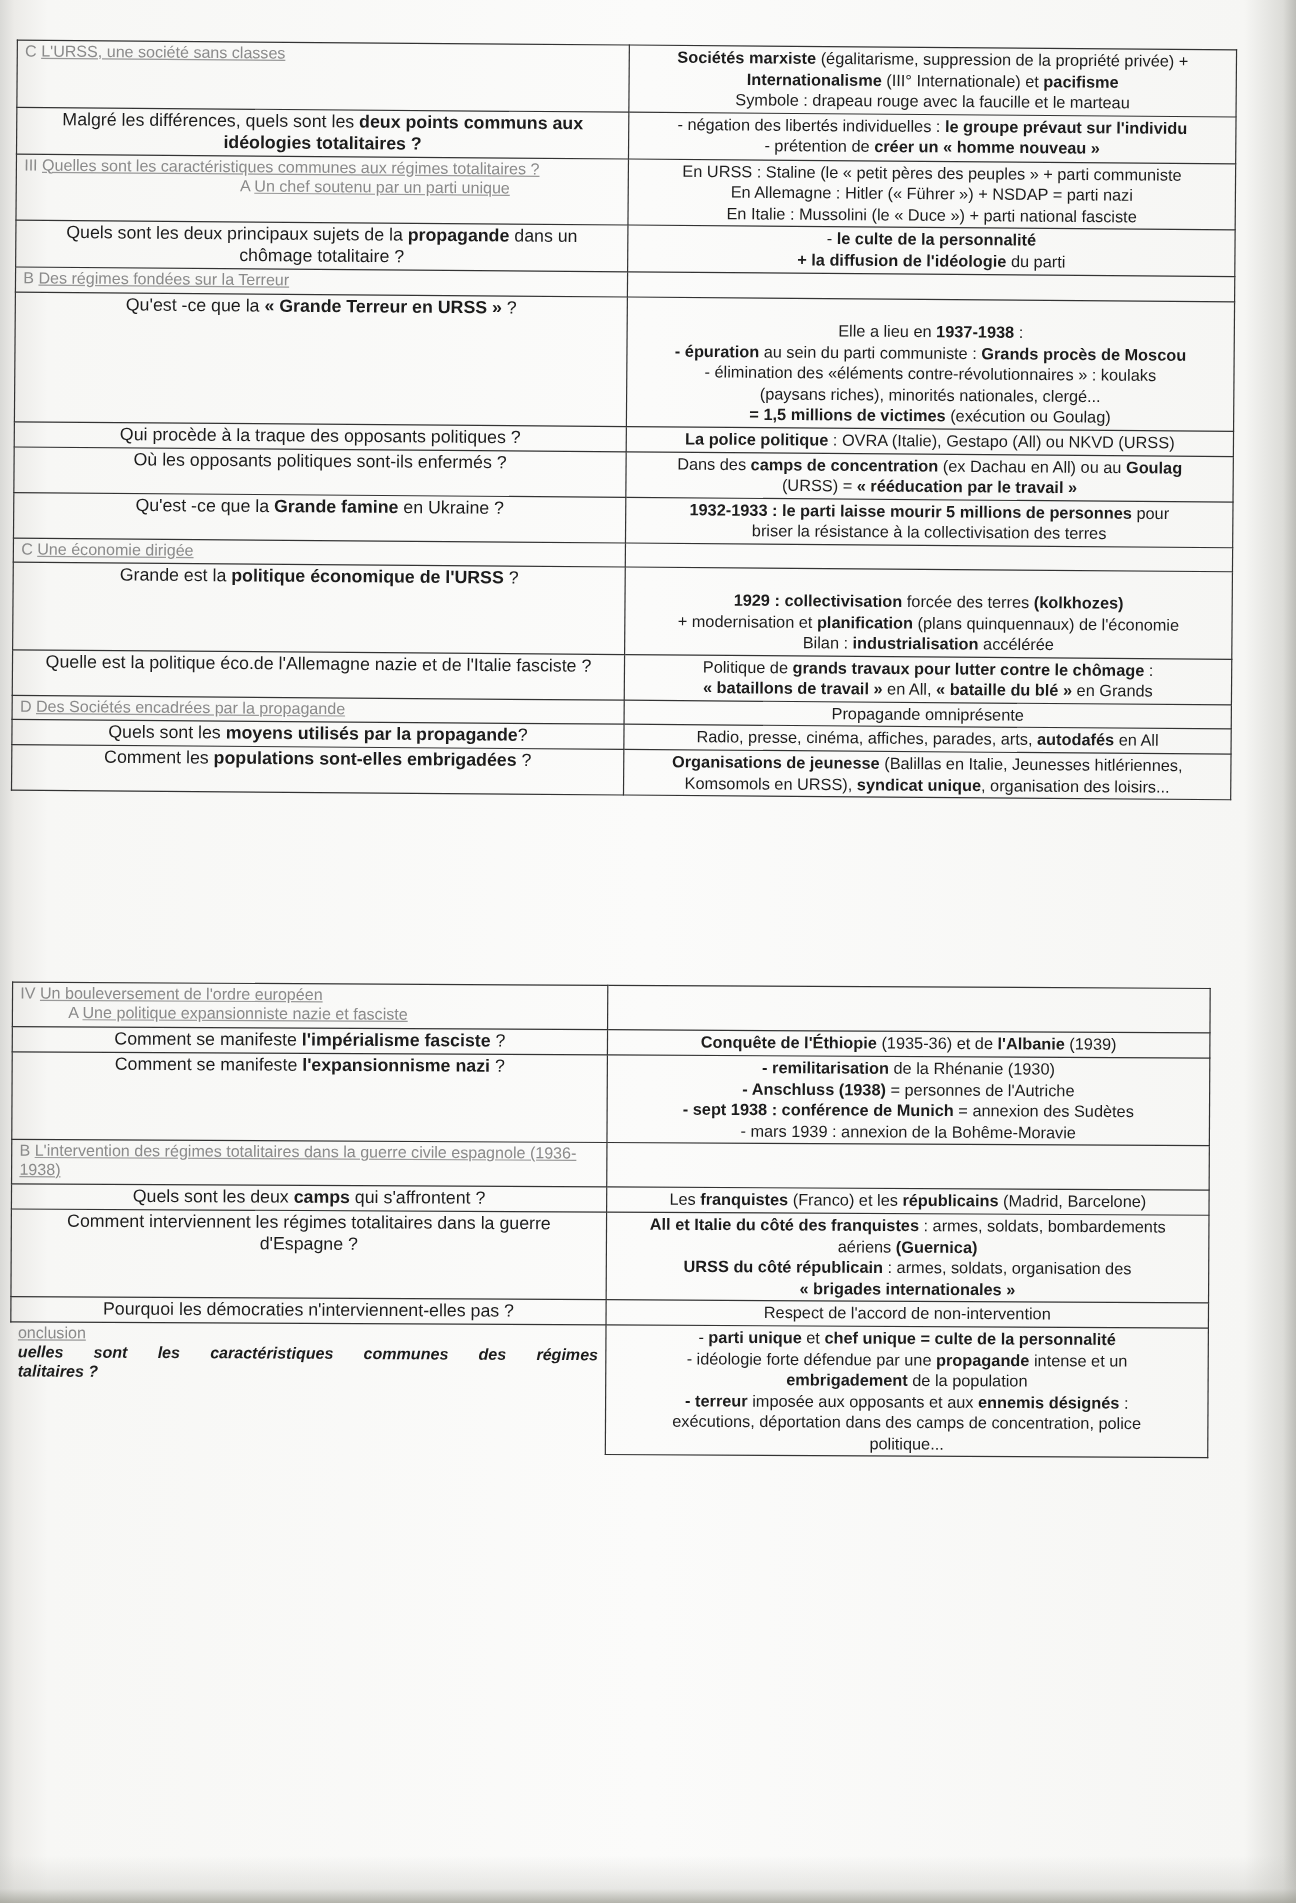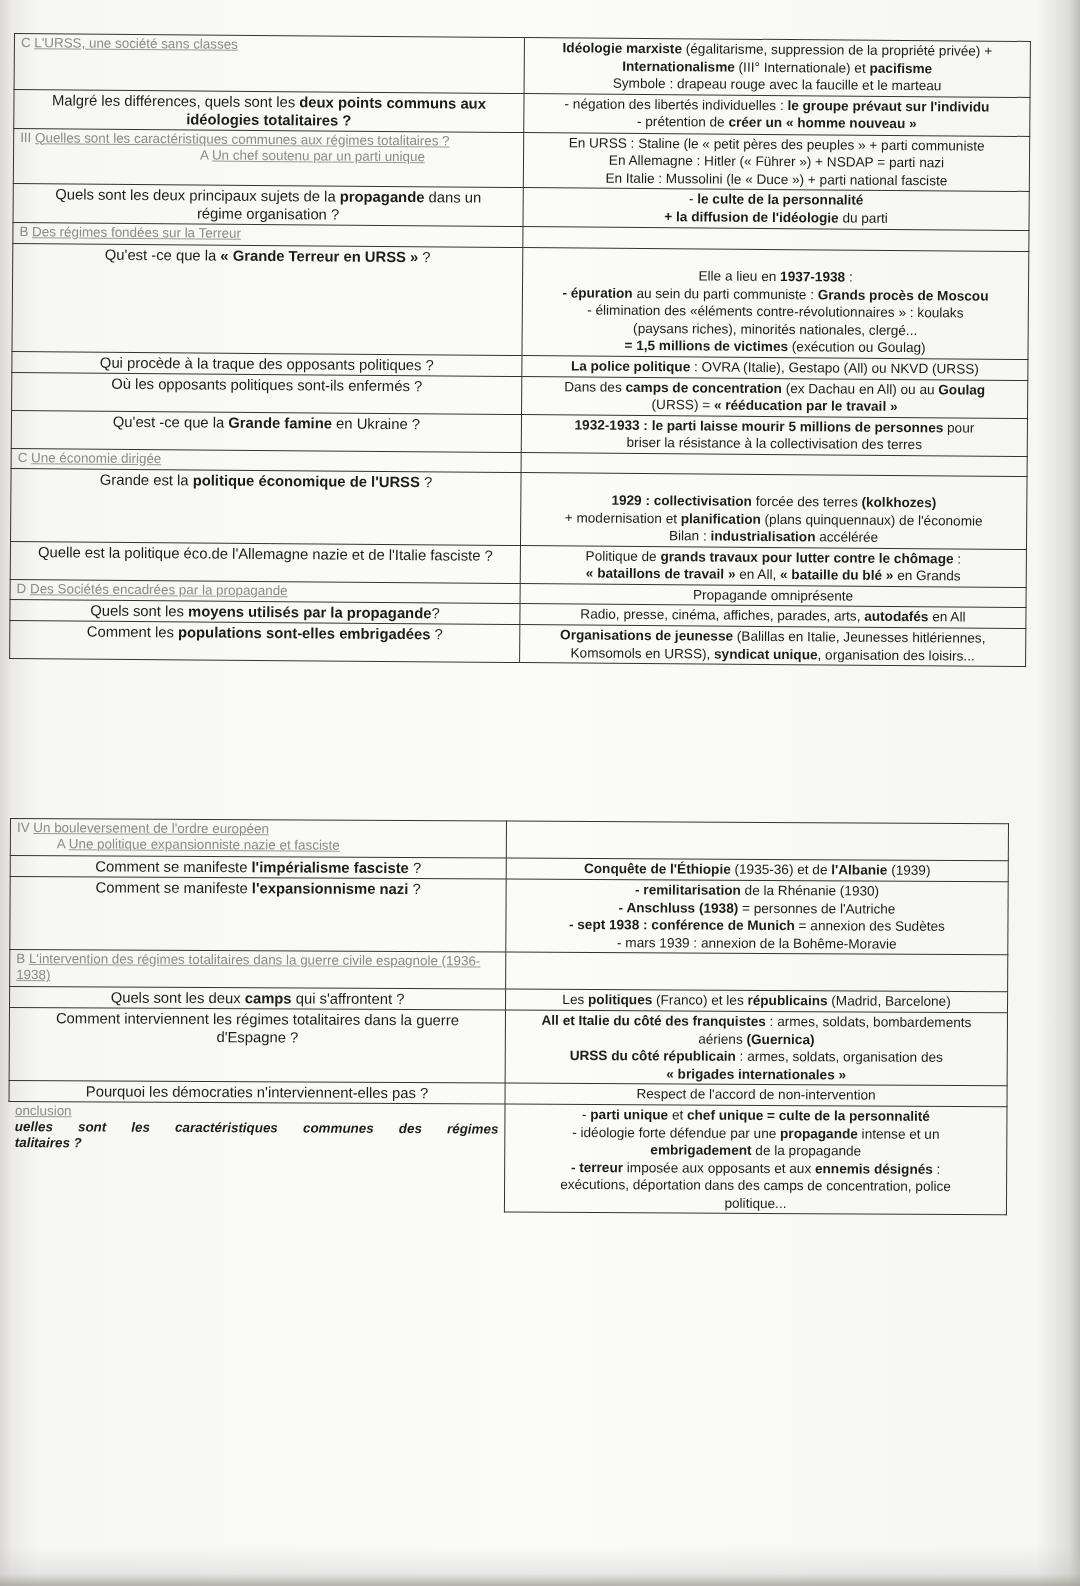--- a/index.html
+++ b/index.html
@@ -52,21 +52,21 @@
 <div class="sheet">
   <table class="ws" id="t1">
     <colgroup>
         <col style="width:510px">
         <col style="width:506px">
       </colgroup>
     <tbody id="t1-body">
         <tr>
           <td class="heading" style="height: 44px;"><span class="pre">C </span><span class="ul">L'URSS, une société sans classes</span></td>
           <td class="ans">
-            <span class="line"><span class="b">Idéologie marxiste</span><span> (égalitarisme, suppression de la propriété privée) +</span></span>
+            <span class="line"><span class="b">Sociétés marxiste</span><span> (égalitarisme, suppression de la propriété privée) +</span></span>
             <span class="line"><span class="b">Internationalisme</span><span> (III° Internationale) et </span><span class="b">pacifisme</span></span>
             <span class="line"><span>Symbole : drapeau rouge avec la faucille et le marteau</span></span>
           </td>
         </tr>
         <tr>
           <td class="q">
             <span class="line"><span>Malgré les différences, quels sont les </span><span class="b">deux points communs aux</span></span>
             <span class="line"><span class="b">idéologies totalitaires ?</span></span>
           </td>
           <td class="ans">
@@ -78,21 +78,21 @@
           <td class="heading justify"><span class="pre">III </span><span class="ul">Quelles sont les caractéristiques communes aux régimes totalitaires ?</span><br><span class="indent" style="width: 180px;"></span><span class="pre">A </span><span class="ul">Un chef soutenu par un parti unique</span></td>
           <td class="ans">
             <span class="line"><span>En URSS : Staline (le « petit pères des peuples » + parti communiste</span></span>
             <span class="line"><span>En Allemagne : Hitler (« Führer ») + NSDAP = parti nazi</span></span>
             <span class="line"><span>En Italie : Mussolini (le « Duce ») + parti national fasciste</span></span>
           </td>
         </tr>
         <tr>
           <td class="q">
             <span class="line"><span>Quels sont les deux principaux sujets de la </span><span class="b">propagande</span><span> dans un</span></span>
-            <span class="line"><span>régime organisation ?</span></span>
+            <span class="line"><span>chômage totalitaire ?</span></span>
           </td>
           <td class="ans">
             <span class="line"><span>- </span><span class="b">le culte de la personnalité</span></span>
             <span class="line"><span class="b">+ la diffusion de l'idéologie</span><span> du parti</span></span>
           </td>
         </tr>
         <tr>
           <td class="heading"><span class="pre">B </span><span class="ul">Des régimes fondées sur la Terreur</span></td>
           <td class="ans">&nbsp;</td>
         </tr>
@@ -218,21 +218,21 @@
           <td class="heading"><span class="pre">B </span><span class="ul">L'intervention des régimes totalitaires dans la guerre civile espagnole (1936-1938)</span></td>
           <td class="ans" style="height: 34px;">
             <span class="line"><span>&nbsp;</span></span>
           </td>
         </tr>
         <tr>
           <td class="q">
             <span class="line"><span>Quels sont les deux </span><span class="b">camps</span><span> qui s'affrontent ?</span></span>
           </td>
           <td class="ans">
-            <span class="line"><span>Les </span><span class="b">politiques</span><span> (Franco) et les </span><span class="b">républicains</span><span> (Madrid, Barcelone)</span></span>
+            <span class="line"><span>Les </span><span class="b">franquistes</span><span> (Franco) et les </span><span class="b">républicains</span><span> (Madrid, Barcelone)</span></span>
           </td>
         </tr>
         <tr>
           <td class="q" style="height: 64px;">
             <span class="line"><span>Comment interviennent les régimes totalitaires dans la guerre</span></span>
             <span class="line"><span>d'Espagne ?</span></span>
           </td>
           <td class="ans">
             <span class="line"><span class="b">All et Italie du côté des franquistes</span><span> : armes, soldats, bombardements</span></span>
             <span class="line"><span>aériens </span><span class="b">(Guernica)</span></span>
@@ -246,21 +246,21 @@
           </td>
           <td class="ans">
             <span class="line"><span>Respect de l'accord de non-intervention</span></span>
           </td>
         </tr>
         <tr>
           <td class="heading" style="border-top: 1.2px solid rgb(51, 51, 51); border-right: none; border-bottom: none; border-left: none; border-image: initial;"><span class="ul">onclusion</span><span class="line ital" style="color: rgb(28, 28, 28); text-align: justify; text-align-last: justify;">uelles sont les caractéristiques communes des régimes</span><span class="line ital" style="color: rgb(28, 28, 28);">talitaires ?</span></td>
           <td class="ans">
             <span class="line"><span>- </span><span class="b">parti unique</span><span> et </span><span class="b">chef unique = culte de la personnalité</span></span>
             <span class="line"><span>- idéologie forte défendue par une </span><span class="b">propagande</span><span> intense et un</span></span>
-            <span class="line"><span class="b">embrigadement</span><span> de la propagande</span></span>
+            <span class="line"><span class="b">embrigadement</span><span> de la population</span></span>
             <span class="line"><span class="b">- terreur</span><span> imposée aux opposants et aux </span><span class="b">ennemis désignés</span><span> :</span></span>
             <span class="line"><span>exécutions, déportation dans des camps de concentration, police</span></span>
             <span class="line"><span>politique...</span></span>
           </td>
         </tr>
       </tbody>
   </table>
   <div class="shadow-bottom"></div>
 </div>
 

